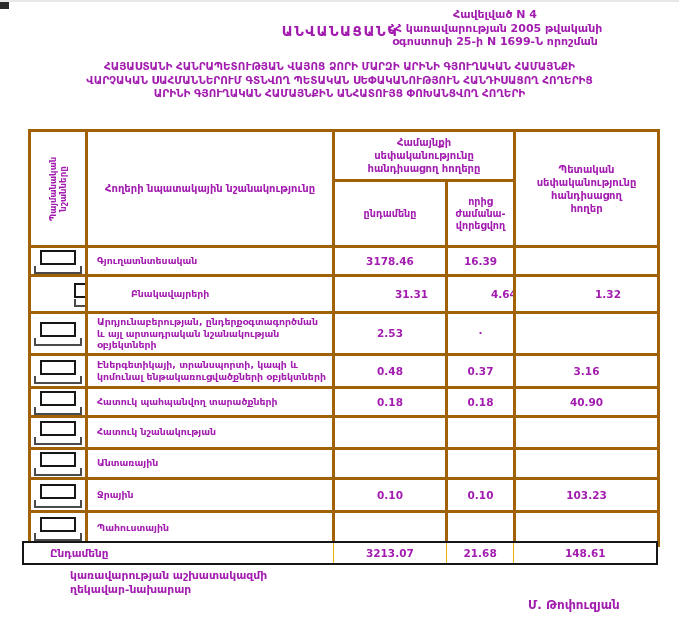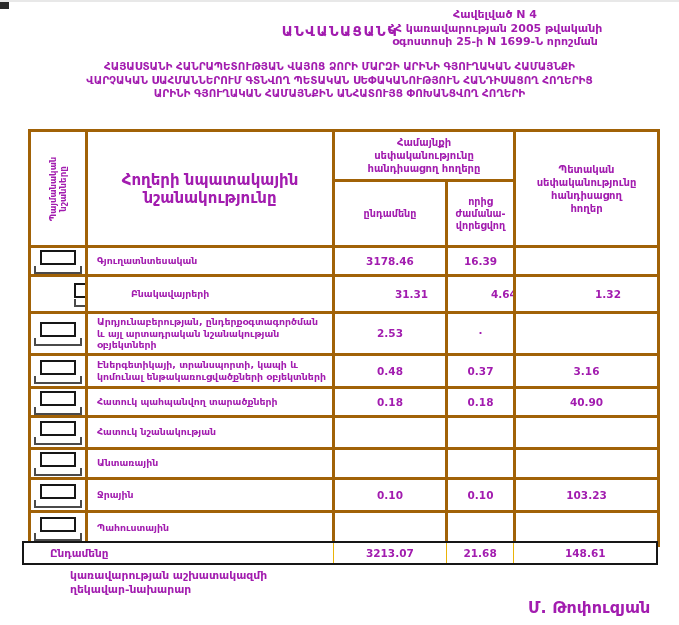--- a/index.html
+++ b/index.html
@@ -31,21 +31,21 @@
   table.main th, table.main td {
     border:3px solid #a16207;
     font-weight:700;
     vertical-align:middle;
     overflow:hidden;
   }
   th.sym-h { width:57px; position:relative; }
   .rot { position:absolute; left:50%; top:50%; width:96px;
          transform:translate(-50%,-50%) rotate(-90deg);
          font-size:8.6px; line-height:10px; text-align:center; font-weight:700; }
-  th.purpose-h { width:247px; font-size:15px; text-align:center; padding:0 4px; }
+  th.purpose-h { width:247px; font-size:10px; text-align:center; padding:0 4px; }
   th.group-h { font-size:10px; text-align:center; height:50px; line-height:13px; padding:0 14px; }
   th.sub-h { font-size:9.6px; text-align:center; height:66px; line-height:12px; padding:0 4px; }
   th.state-h { width:144px; font-size:10px; text-align:center; line-height:13px; padding:0 20px; }
   col.c1{width:57px;} col.c2{width:247px;} col.c3{width:113px;} col.c4{width:68px;} col.c5{width:144px;}
 
   td.symcell { text-align:center; padding:2px 0 0 0; vertical-align:middle; }
   .swatch { width:36px; height:15px; border:2px solid #161616; margin:0 auto; background:#fff; }
   .bracket { width:48px; height:8px; margin:1px auto 0;
              border-left:2px solid #4a4a4a; border-right:2px solid #4a4a4a; border-bottom:2px solid #4a4a4a; }
   td.namecell { font-size:9.4px; line-height:11.5px; padding:2px 6px 2px 9px; text-align:left; }
@@ -60,21 +60,21 @@
     border:2px solid #161616; background:#fff;
     display:flex; align-items:stretch;
   }
   .total-box .t-label { width:310px; font-size:10.5px; font-weight:700;
      display:flex; align-items:center; padding-left:26px; }
   .total-box .t-num { font-size:10.5px; font-weight:700; border-left:1px solid #eab308;
      display:flex; align-items:center; justify-content:center; }
   .t-n1{width:113px;} .t-n2{width:68px;} .t-n3{width:143px;}
 
   .footer-left { position:absolute; left:70px; top:567px; font-size:10.8px; font-weight:700; line-height:13.5px; }
-  .footer-sign { position:absolute; left:528px; top:596px; font-size:16px; font-weight:700; }
+  .footer-sign { position:absolute; left:528px; top:596px; font-size:12px; font-weight:700; }
 </style>
 </head>
 <body>
 
 <div class="page">
   <div class="artifact"></div>
 
   <div class="annex">
     <div>Հավելված N 4</div>
     <div>ՀՀ կառավարության 2005 թվականի</div>

